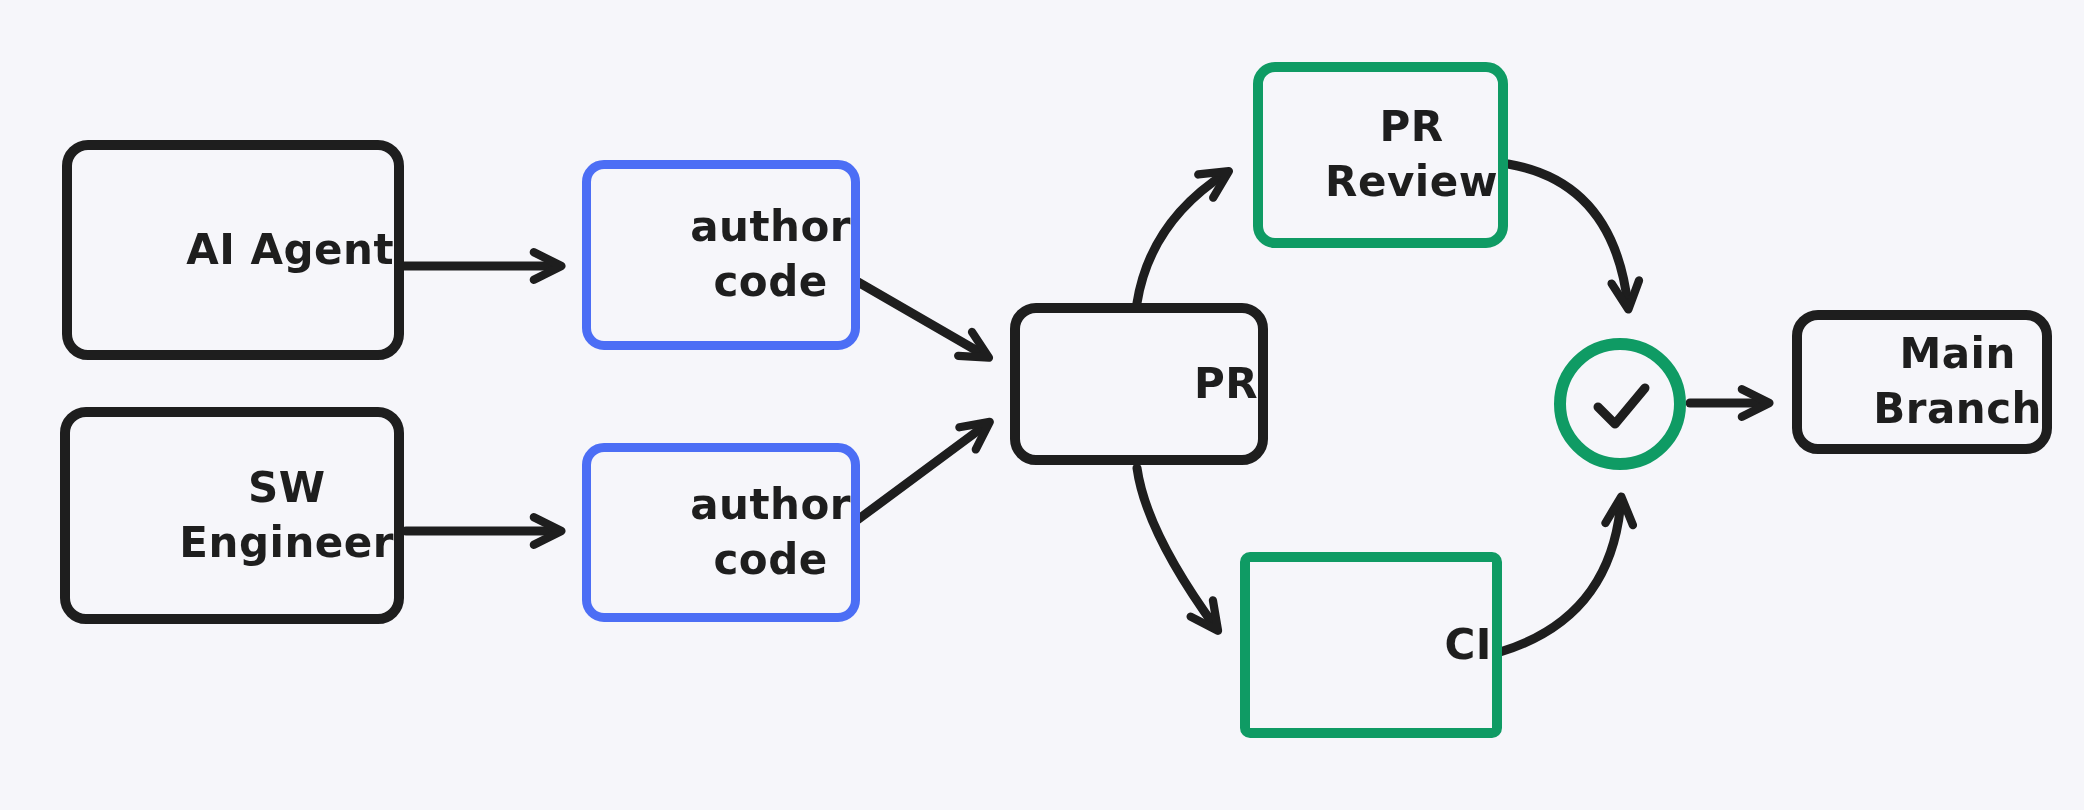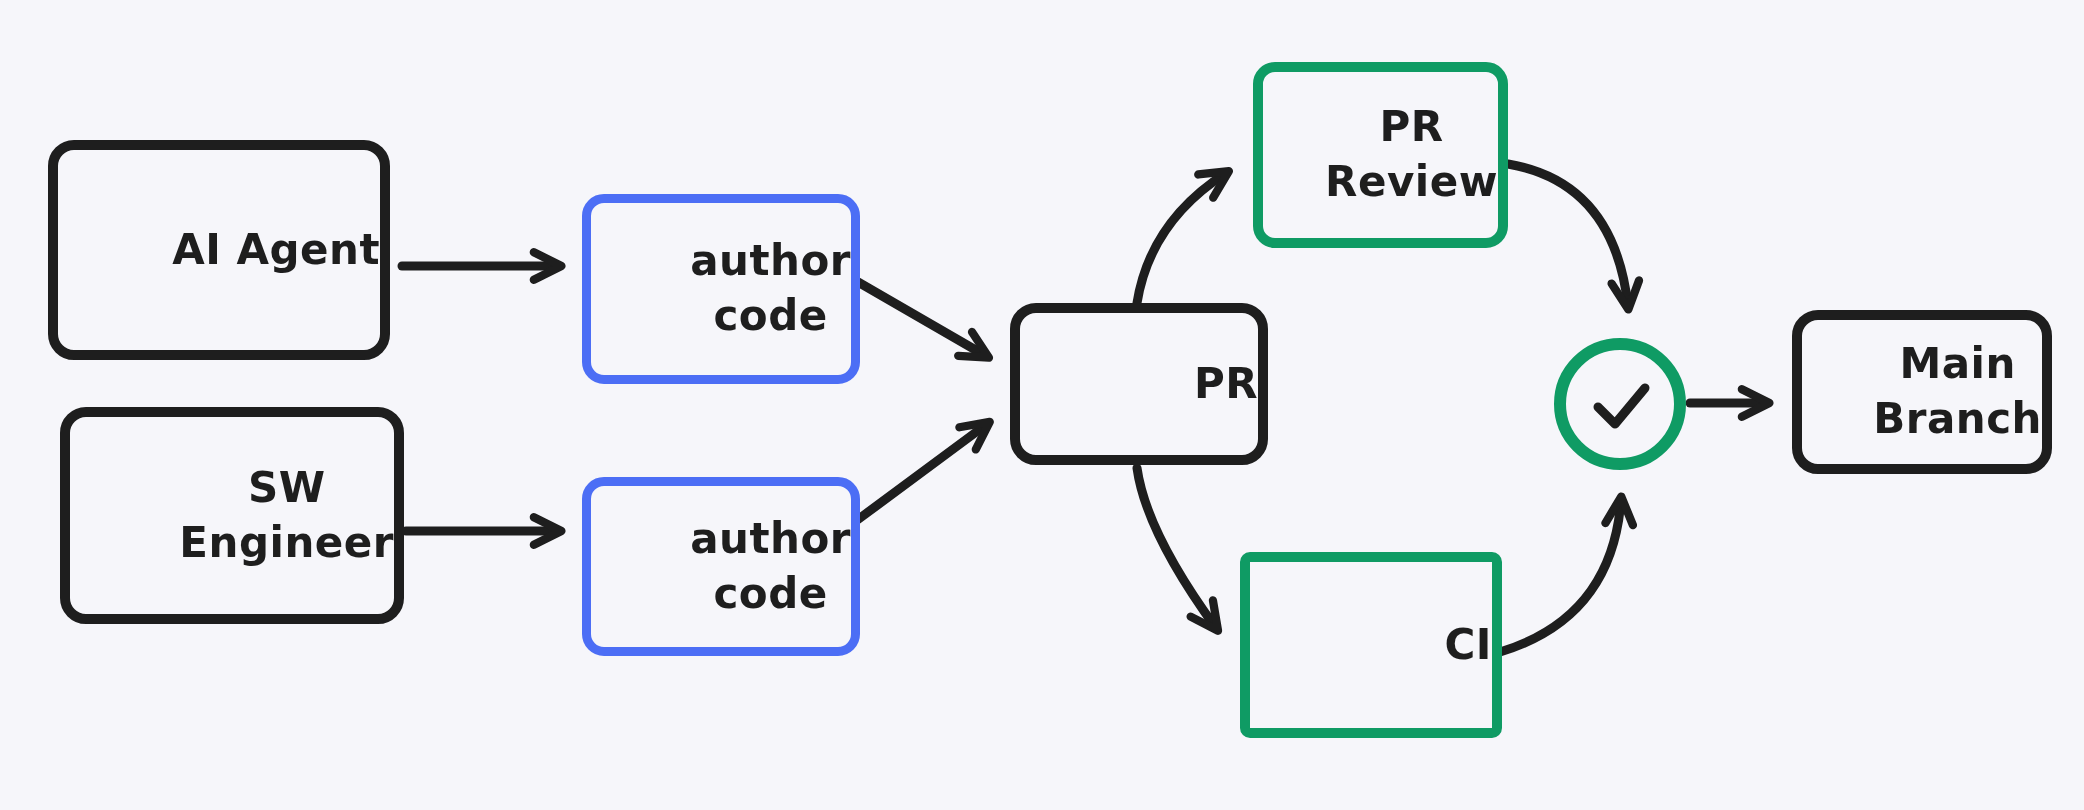--- a/index.html
+++ b/index.html
@@ -37,21 +37,21 @@
     cursor: pointer;
     background: transparent;
   }
   .node .label {
     font-size: 42px;
     font-weight: bold;
     line-height: 1.3;
     letter-spacing: 0.5px;
     white-space: pre-line;
   }
-  .node.blue  { border-color: #4c6ef5; border-width: 9px;  border-radius: 22px; margin-top: 34px; }
+  .node.blue  { border-color: #4c6ef5; border-width: 9px;  border-radius: 22px; }
   .node.green { border-color: #0f9b64; border-width: 10px; border-radius: 22px; }
   .node.circle {
     border-color: #0f9b64;
     border-width: 12px;
     border-radius: 50%;
   }
 </style>
 </head>
 <body>
 
@@ -69,21 +69,21 @@
       <path d="M 858 282 L 986 356" marker-end="url(#arrowhead)"></path>
       <path d="M 856 521 L 987 424" marker-end="url(#arrowhead)"></path>
       <path d="M 1137 303 Q 1150 222 1226 173" marker-end="url(#arrowhead)"></path>
       <path d="M 1137 468 Q 1146 532 1216 628" marker-end="url(#arrowhead)"></path>
       <path d="M 1508 164 Q 1614 182 1628 306" marker-end="url(#arrowhead)"></path>
       <path d="M 1500 652 Q 1612 618 1621 500" marker-end="url(#arrowhead)"></path>
       <path d="M 1690 403 H 1766" marker-end="url(#arrowhead)"></path>
     </g>
   </svg>
 
-  <div class="node" style="left:48px; top:140px; width:342px; height:220px;">
+  <div class="node" style="left:62px; top:140px; width:342px; height:220px;">
     <span class="label">AI Agent</span>
   </div>
 
   <div class="node" style="left:60px; top:407px; width:344px; height:217px;">
     <span class="label">SW
 Engineer</span>
   </div>
 
   <div class="node blue" style="left:582px; top:160px; width:278px; height:190px;">
     <span class="label">author
@@ -107,18 +107,18 @@
   <div class="node green" style="left:1240px; top:552px; width:262px; height:186px;border-radius:10px;">
     <span class="label">CI</span>
   </div>
 
   <div class="node circle" style="left:1554px; top:338px; width:132px; height:132px;">
     <svg width="108" height="108" viewBox="0 0 108 108" fill="none">
       <polyline points="32,57 49,74 79,38" stroke="#1e1e1e" stroke-width="9" stroke-linecap="round" stroke-linejoin="round"></polyline>
     </svg>
   </div>
 
-  <div class="node" style="left:1792px; top:310px; width:260px; height:164px;">
+  <div class="node" style="left:1792px; top:310px; width:260px; height:144px;">
     <span class="label">Main
 Branch</span>
   </div>
 
 </div>
 
 </body></html>

